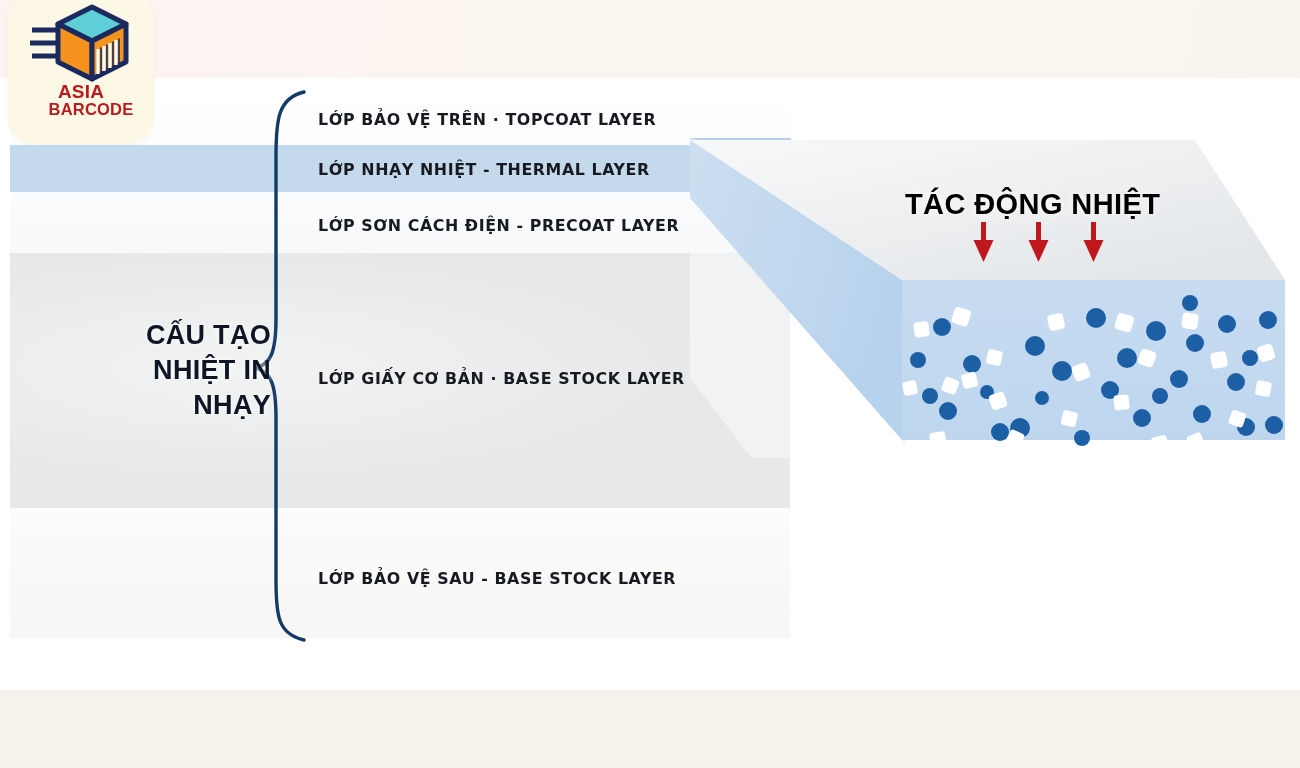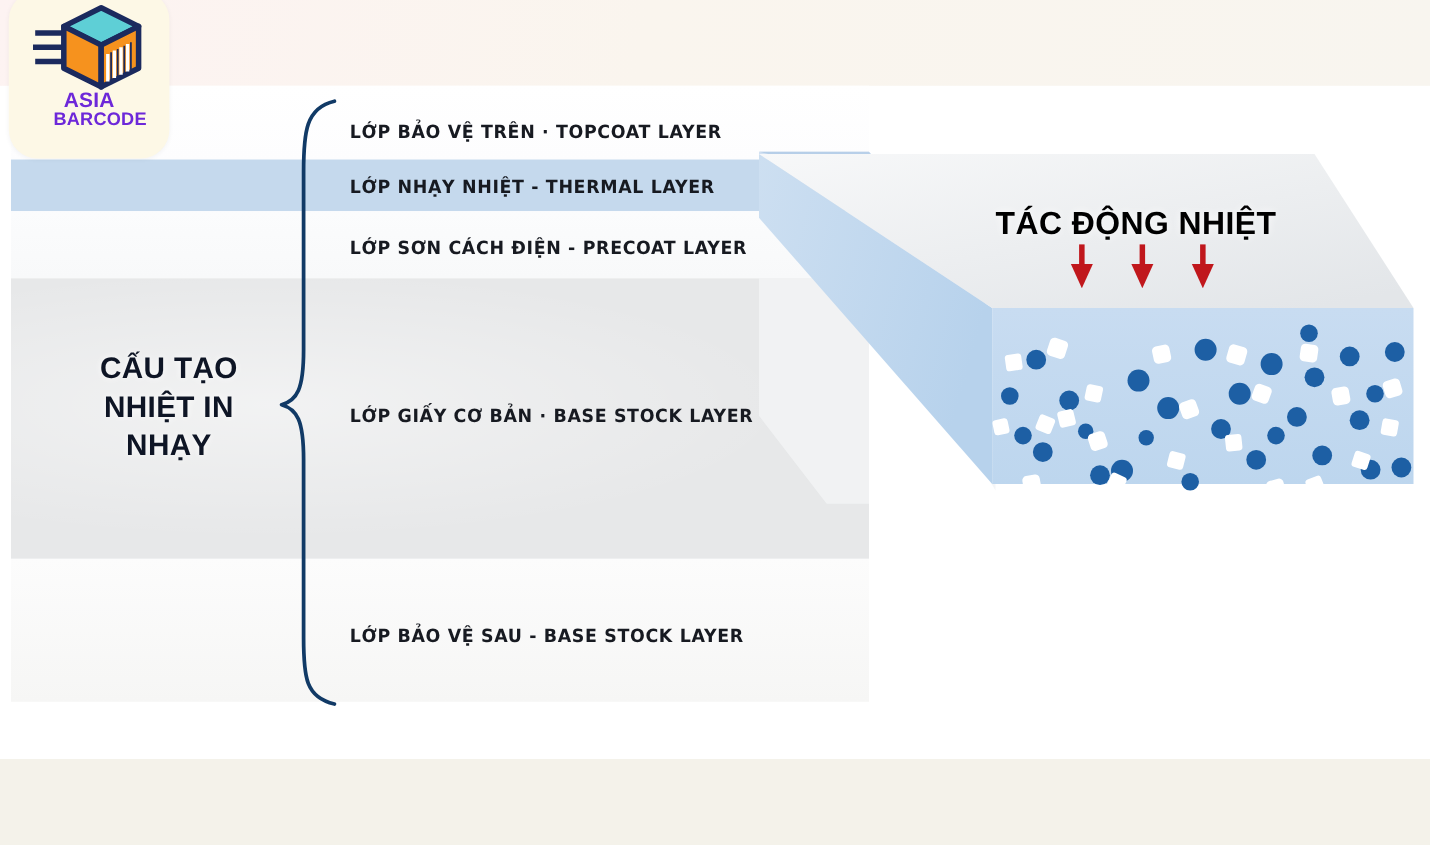--- a/index.html
+++ b/index.html
@@ -55,21 +55,21 @@
   .ll-precoat{top:216px;}
   .ll-base   {top:369px;}
   .ll-back   {top:569px;}
 
   
   .brace{position:absolute;left:248px;top:86px;width:70px;height:560px;}
 
   
   .panel-title{
     position:absolute;left:36px;top:318px;width:235px;
-    text-align:center;
+    text-align:right;
     font-family:"Liberation Sans", sans-serif;
     font-weight:700;
     font-size:27px;
     line-height:1.30;
     letter-spacing:.3px;
     color:#0e1525;
     text-shadow:0 0 7px rgba(255,255,255,.9);
   }
 
   
@@ -86,21 +86,21 @@
   
   .logo-badge{
     position:absolute;left:8px;top:-8px;width:146px;height:152px;
     background:#fdf8e6;border-radius:26px;
     box-shadow:0 1px 4px rgba(0,0,0,.04);
   }
   .logo-mark{position:absolute;left:22px;top:10px;width:104px;height:82px;}
   .logo-text{
     position:absolute;left:0;top:90px;width:146px;text-align:center;
     font-family:"Liberation Sans", sans-serif;
-    font-weight:700;color:#6d28d9;line-height:1.02;
+    font-weight:700;color:#b91c1c;line-height:1.02;
     letter-spacing:.2px;
   }
   .logo-text .l1{display:block;font-size:19px;}
   .logo-text .l2{display:block;font-size:16.5px;padding-left:20px;}
 </style>
 </head>
 <body>
 
 <div id="stage">
 

